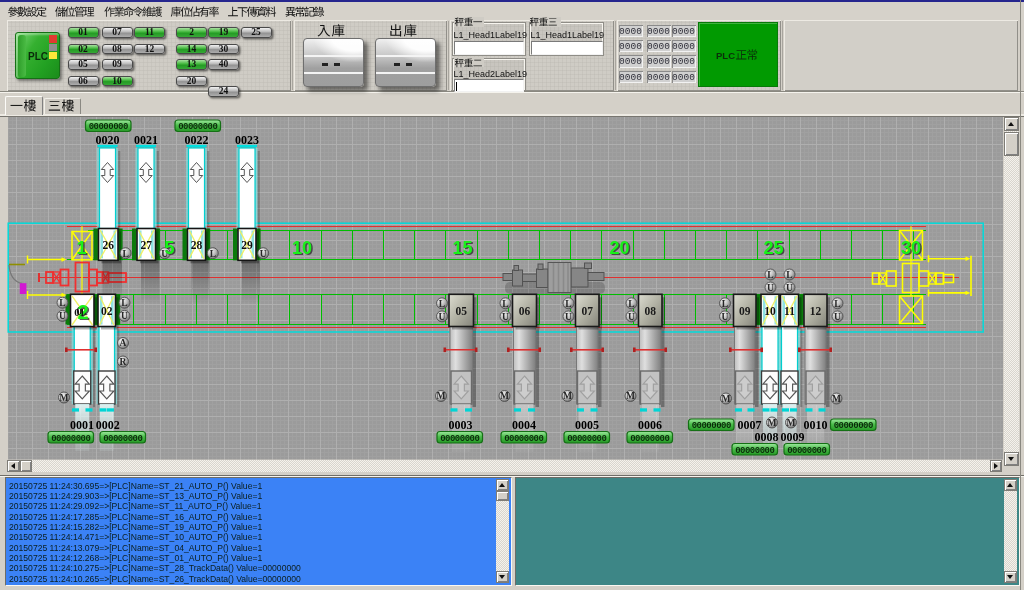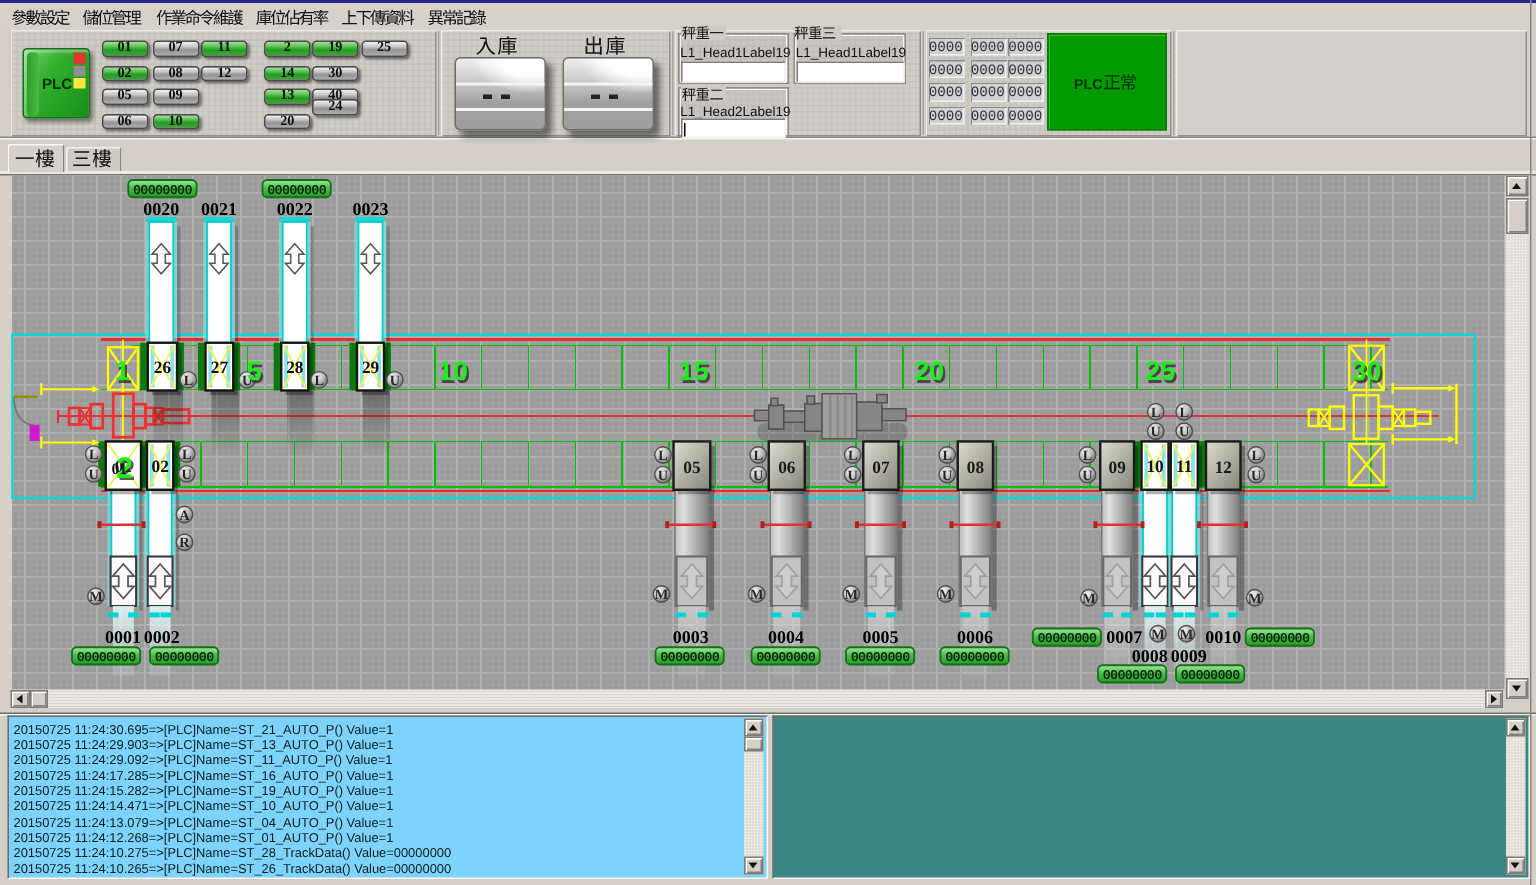--- a/index.html
+++ b/index.html
@@ -49,21 +49,21 @@
     <div class="btn bs" style="left:134px;top:43.9px">12</div>
     <div class="btn bg" style="left:176px;top:43.9px">14</div>
     <div class="btn bs" style="left:208px;top:43.9px">30</div>
     <div class="btn bs" style="left:67.5px;top:59.4px">05</div>
     <div class="btn bs" style="left:101.5px;top:59.4px">09</div>
     <div class="btn bg" style="left:176px;top:59.4px">13</div>
     <div class="btn bs" style="left:208px;top:59.4px">40</div>
     <div class="btn bs" style="left:67.5px;top:75.5px">06</div>
     <div class="btn bg" style="left:101.5px;top:75.5px">10</div>
     <div class="btn bs" style="left:176px;top:75.5px">20</div>
-    <div class="btn bs" style="left:208px;top:66px">24</div>
+    <div class="btn bs" style="left:208px;top:86px">24</div>
     <div class="gbx" style="left:303px;top:37.5px">
       <i style="top:16.5px"></i>
       <i style="top:33.5px"></i>
       <b style="left:17.5px"></b>
       <b style="left:29.5px"></b>
     </div>
     <div class="gbx" style="left:375px;top:37.5px">
       <i style="top:16.5px"></i>
       <i style="top:33.5px"></i>
       <b style="left:17.5px"></b>
@@ -107,21 +107,21 @@
     <div class="a" style="left:1008px;top:121.5px;border-left:3.5px solid transparent;border-right:3.5px solid transparent;border-bottom:4.5px solid #101010"></div>
     <div class="a" style="left:1008px;top:457px;border-left:3.5px solid transparent;border-right:3.5px solid transparent;border-top:4.5px solid #101010"></div>
     <div class="a sbv" style="left:7px;top:459.8px;width:995px;height:11.8px"></div>
     <div class="sbb" style="left:7px;top:459.8px;width:12.5px;height:11.8px"></div>
     <div class="sbb" style="left:989.5px;top:459.8px;width:12.5px;height:11.8px"></div>
     <div class="sbb" style="left:19.5px;top:459.8px;width:12px;height:11.8px"></div>
     <div class="a" style="left:10.5px;top:462.5px;border-top:3.2px solid transparent;border-bottom:3.2px solid transparent;border-right:4px solid #101010"></div>
     <div class="a" style="left:994px;top:462.5px;border-top:3.2px solid transparent;border-bottom:3.2px solid transparent;border-left:4px solid #101010"></div>
     <div class="a" style="left:0;top:474.5px;width:1024px;height:1px;background:#706E68"></div>
     <div class="a" style="left:0;top:475.8px;width:1024px;height:1px;background:#F6F4EE"></div>
-    <div class="a" style="left:5px;top:477px;width:507px;height:108.5px;background:#7dd3fc;border-top:1.5px solid #6E6C66;border-left:1.5px solid #6E6C66;border-right:1.5px solid #FAF8F2;border-bottom:1.5px solid #FAF8F2">
+    <div class="a" style="left:5px;top:477px;width:507px;height:108.5px;background:#3b82f6;border-top:1.5px solid #6E6C66;border-left:1.5px solid #6E6C66;border-right:1.5px solid #FAF8F2;border-bottom:1.5px solid #FAF8F2">
       <div class="log" style="position:absolute;left:3px;top:2.5px">20150725 11:24:30.695=&gt;[PLC]Name=ST_21_AUTO_P() Value=1
 20150725 11:24:29.903=&gt;[PLC]Name=ST_13_AUTO_P() Value=1
 20150725 11:24:29.092=&gt;[PLC]Name=ST_11_AUTO_P() Value=1
 20150725 11:24:17.285=&gt;[PLC]Name=ST_16_AUTO_P() Value=1
 20150725 11:24:15.282=&gt;[PLC]Name=ST_19_AUTO_P() Value=1
 20150725 11:24:14.471=&gt;[PLC]Name=ST_10_AUTO_P() Value=1
 20150725 11:24:13.079=&gt;[PLC]Name=ST_04_AUTO_P() Value=1
 20150725 11:24:12.268=&gt;[PLC]Name=ST_01_AUTO_P() Value=1
 20150725 11:24:10.275=&gt;[PLC]Name=ST_28_TrackData() Value=00000000
 20150725 11:24:10.265=&gt;[PLC]Name=ST_26_TrackData() Value=00000000</div>

